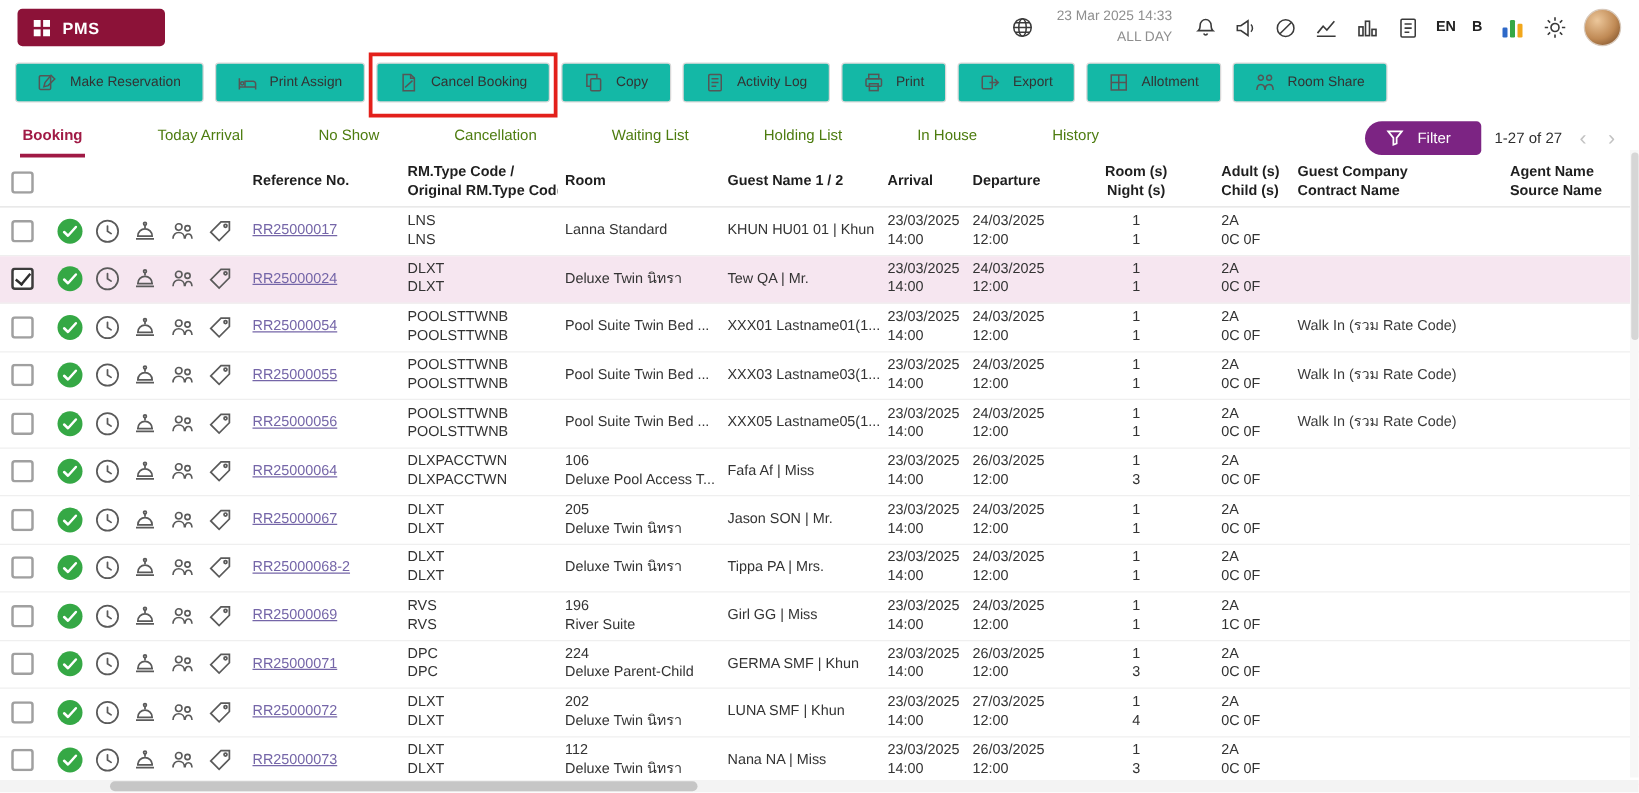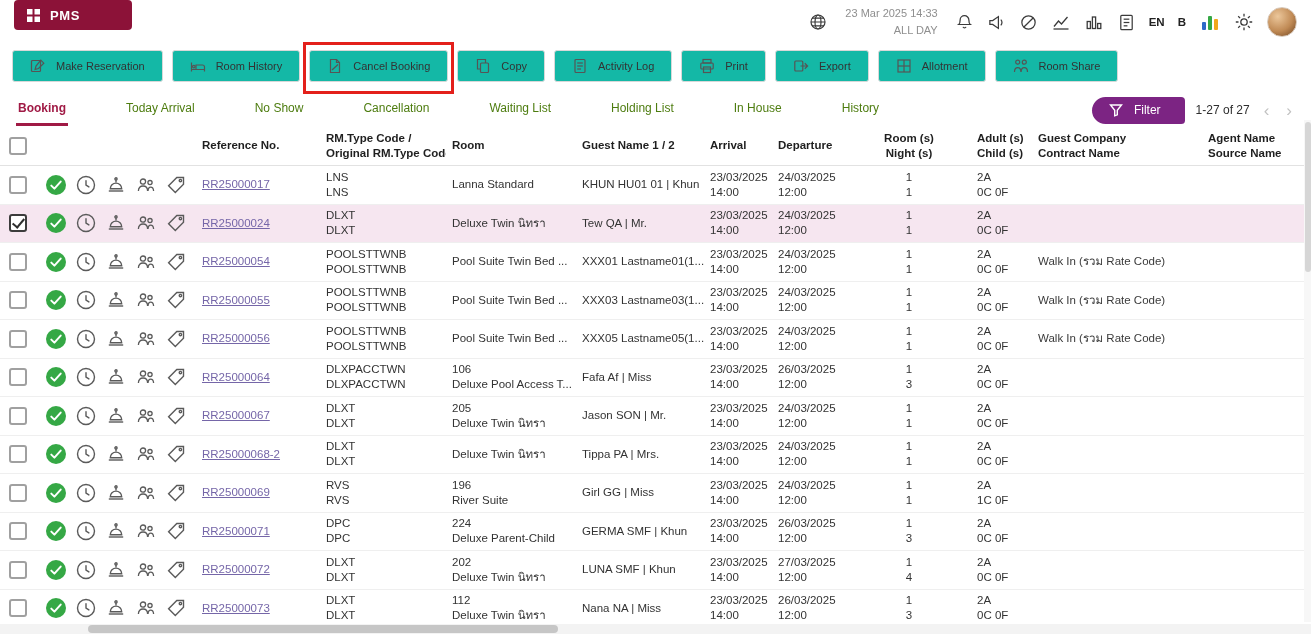--- a/index.html
+++ b/index.html
@@ -4,21 +4,21 @@
 <style>
   * { box-sizing: border-box; margin: 0; padding: 0; }
   html,body { width:1311px; height:634px; }
   body {
     font-family: "Liberation Sans","DejaVu Sans",sans-serif;
     background:#fff; color:#333; overflow:hidden; position:relative;
   }
   svg { display:block; }
 
   
-  .topbar { height:44px; display:flex; justify-content:space-between; padding:0 14px; }
+  .topbar { height:44px; display:flex; align-items:center; justify-content:space-between; padding:0 14px; }
   .brand { background:#8C1238; color:#fff; height:30px; min-width:118px; border-radius:4px;
            display:flex; align-items:center; gap:9px; padding:0 12px; font-weight:bold;
            font-size:13px; letter-spacing:.6px; cursor:pointer; }
   .top-right { display:flex; align-items:center; gap:13px; }
   .datetime-block { text-align:right; color:#8f8f8f; font-size:11px; line-height:1.55; margin:0 4px; white-space:nowrap; }
   .tico { cursor:pointer; }
   .lang { font-size:11.5px; color:#222; font-weight:600; cursor:pointer; }
   .avatar { width:30px; height:30px; border-radius:50%; border:1px solid #d8c9bb;
             background: radial-gradient(circle at 35% 30%, #ecc79b 0%, #c08a55 55%, #6e431f 100%); cursor:pointer; }
 
@@ -162,21 +162,21 @@
       </span>
     <span>Make Reservation</span>
   </button>
   <button class="tbtn">
     <span>
         <svg width="16" height="16" viewBox="0 0 16 16" fill="none" stroke="#555" stroke-width="1.2">
           <path d="M1.5 4.5v9M1.5 11.5h13v2M14.5 11.5V9a2 2 0 0 0-2-2H6v4.5"></path>
           <circle cx="3.8" cy="8.6" r="1.3"></circle>
         </svg>
       </span>
-    <span>Room History</span>
+    <span>Print Assign</span>
   </button>
   <button class="tbtn">
     <span class="annotation"></span>
     <span>
         <svg width="16" height="16" viewBox="0 0 16 16" fill="none" stroke="#555" stroke-width="1.2">
           <path d="M3.5 1.5h6l3 3v10h-9z"></path>
           <path d="M9.5 1.5v3h3"></path>
           <line x1="5" y1="12" x2="11" y2="6.5"></line>
         </svg>
       </span>

